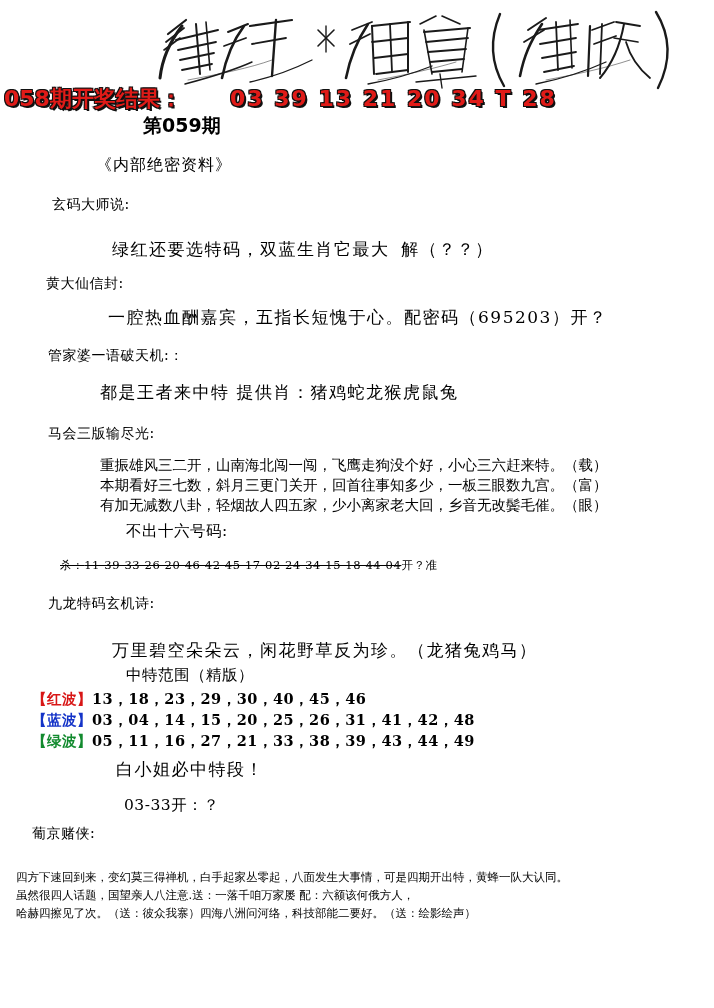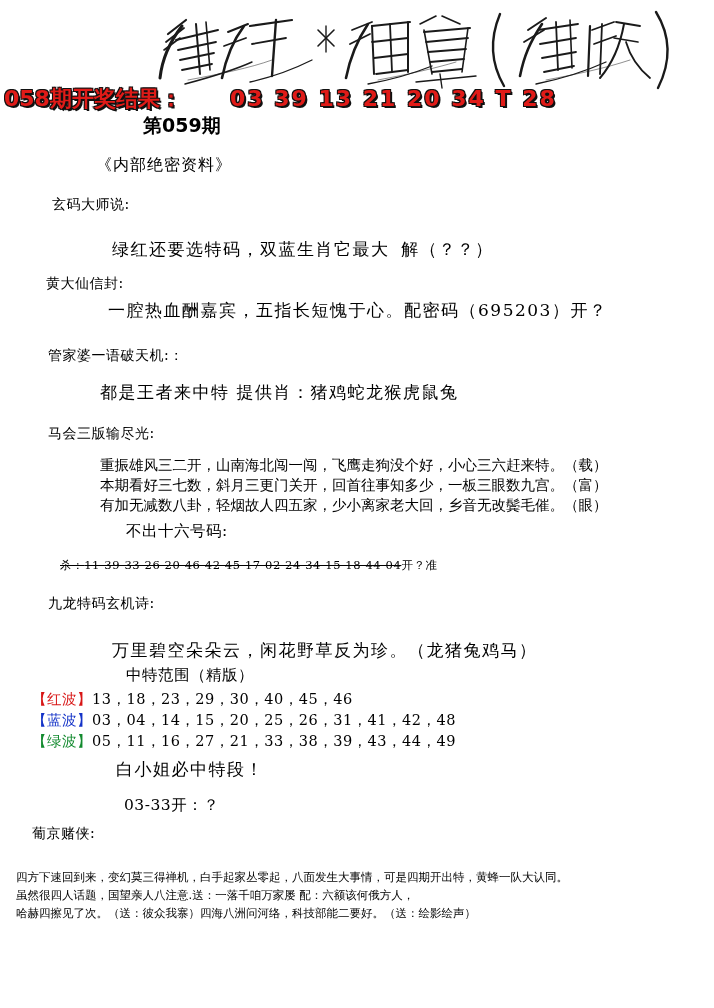--- a/index.html
+++ b/index.html
@@ -80,20 +80,21 @@
     font-size: 11.5px;
     letter-spacing: 0.6px;
     font-family: "DejaVu Serif", "Liberation Serif", serif;
   }
   .kill .struck { text-decoration: line-through; text-decoration-thickness: 1px; }
 
   .wave-line {
     font-size: 14.5px;
     letter-spacing: 0.5px;
     font-family: "DejaVu Serif", "Liberation Serif", serif;
+    font-weight: bold;
   }
   .w-red   { color: #d81616; }
   .w-blue  { color: #1433c8; }
   .w-green { color: #128a2e; }
 
   .foot {
     font-family: "DejaVu Sans", "Liberation Sans", sans-serif;
     font-size: 11.5px;
     letter-spacing: 0px;
     white-space: nowrap;
@@ -193,21 +194,21 @@
 <div class="issue">第059期</div>
 
 <div class="doc">
 
   <div class="ln title-book" style="left:96px; top:155px;">《内部绝密资料》</div>
 
   <div class="ln lead" style="left:52px; top:196px;">玄码大师说:</div>
   <div class="ln verse" style="left:112px; top:238px;font-family:Liberation Mono, monospace;">绿红还要选特码，双蓝生肖它最大  解（？？）</div>
 
   <div class="ln lead" style="left:46px; top:275px;">黄大仙信封:</div>
-  <div class="ln verse" style="left:108px; top:299px;">一腔热血酬嘉宾，五指长短愧于心。配密码（695203）开？</div>
+  <div class="ln verse" style="left:108px; top:306px;">一腔热血酬嘉宾，五指长短愧于心。配密码（695203）开？</div>
 
   <div class="ln lead" style="left:48px; top:347px;">管家婆一语破天机:：</div>
   <div class="ln verse" style="left:100px; top:381px;">都是王者来中特 提供肖：猪鸡蛇龙猴虎鼠兔</div>
 
   <div class="ln lead" style="left:48px; top:425px;">马会三版输尽光:</div>
   <div class="ln verse3" style="left:100px; top:456px;">重振雄风三二开，山南海北闯一闯，飞鹰走狗没个好，小心三六赶来特。（载）</div>
   <div class="ln verse3" style="left:100px; top:476px;">本期看好三七数，斜月三更门关开，回首往事知多少，一板三眼数九宫。（富）</div>
   <div class="ln verse3" style="left:100px; top:496px;">有加无减数八卦，轻烟故人四五家，少小离家老大回，乡音无改鬓毛催。（眼）</div>
   <div class="ln verse-sm" style="left:110px; top:521px;">不出十六号码:</div>
 

